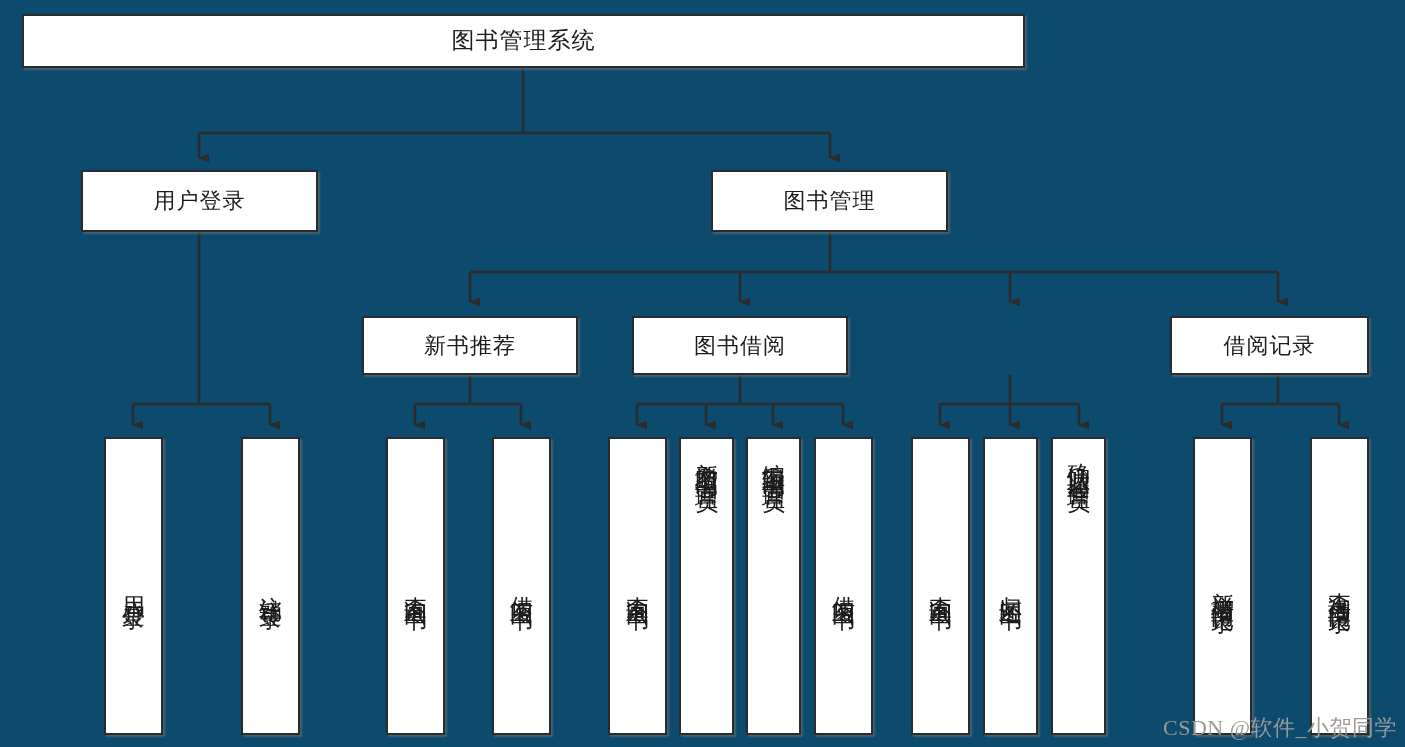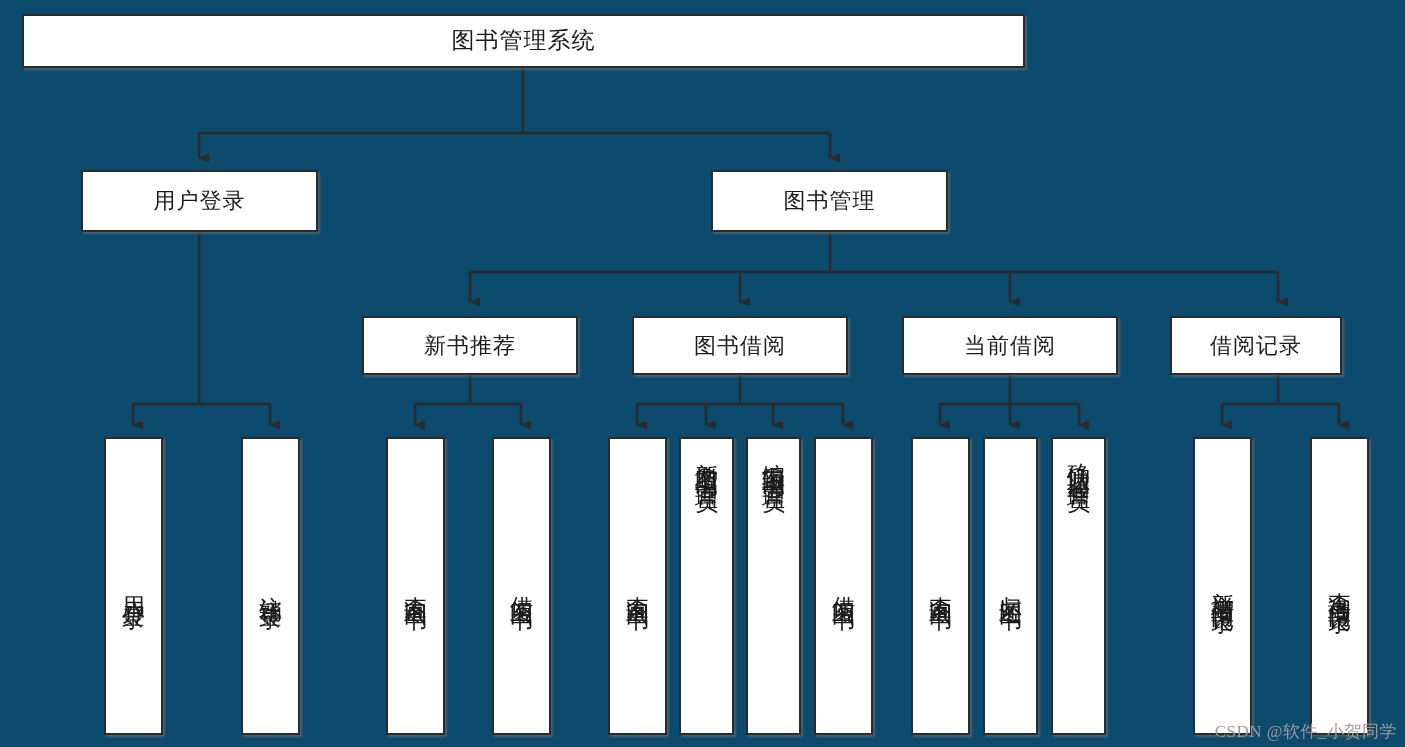--- a/index.html
+++ b/index.html
@@ -64,21 +64,21 @@
   }
   
   .node.v.center {
     align-items: center;
     padding-top: 0;
   }
   .watermark {
     position: absolute;
     right: 8px;
     bottom: 4px;
-    font-size: 17px;
+    font-size: 22px;
     color: #9a9a9a;
     letter-spacing: 0.5px;
     z-index: 5;
     white-space: nowrap;
   }
 </style>
 </head>
 <body>
 
 <div id="canvas">
@@ -147,25 +147,22 @@
   </div>
 
   <div class="node h" style="left:711px; top:170px; width:237px; height:62px;">
     <span class="label">图书管理</span>
   </div>
 
   <div class="node h" style="left:632px; top:316px; width:216px; height:59px;text-align:center;">
     <span class="label">图书借阅</span>
   </div>
 
-  <div class="node h" style="left:902px; top:316px; width:216px; height:59px;">
-    <span class="label">当前借阅</span>
-  </div>
-
-  <div class="node h" style="left:1170px; top:316px; width:172px; height:59px;">
+
+  <div class="node h" style="left:1170px; top:316px; width:199px; height:59px;">
     <span class="label">借阅记录</span>
   </div>
 
   <div class="node v center" style="left:104px; top:437px; width:59px; height:298px;">
     <span class="label">用户登录</span>
   </div>
 
   <div class="node v center" style="left:241px; top:437px; width:59px; height:298px;">
     <span class="label">注销登录</span>
   </div>

